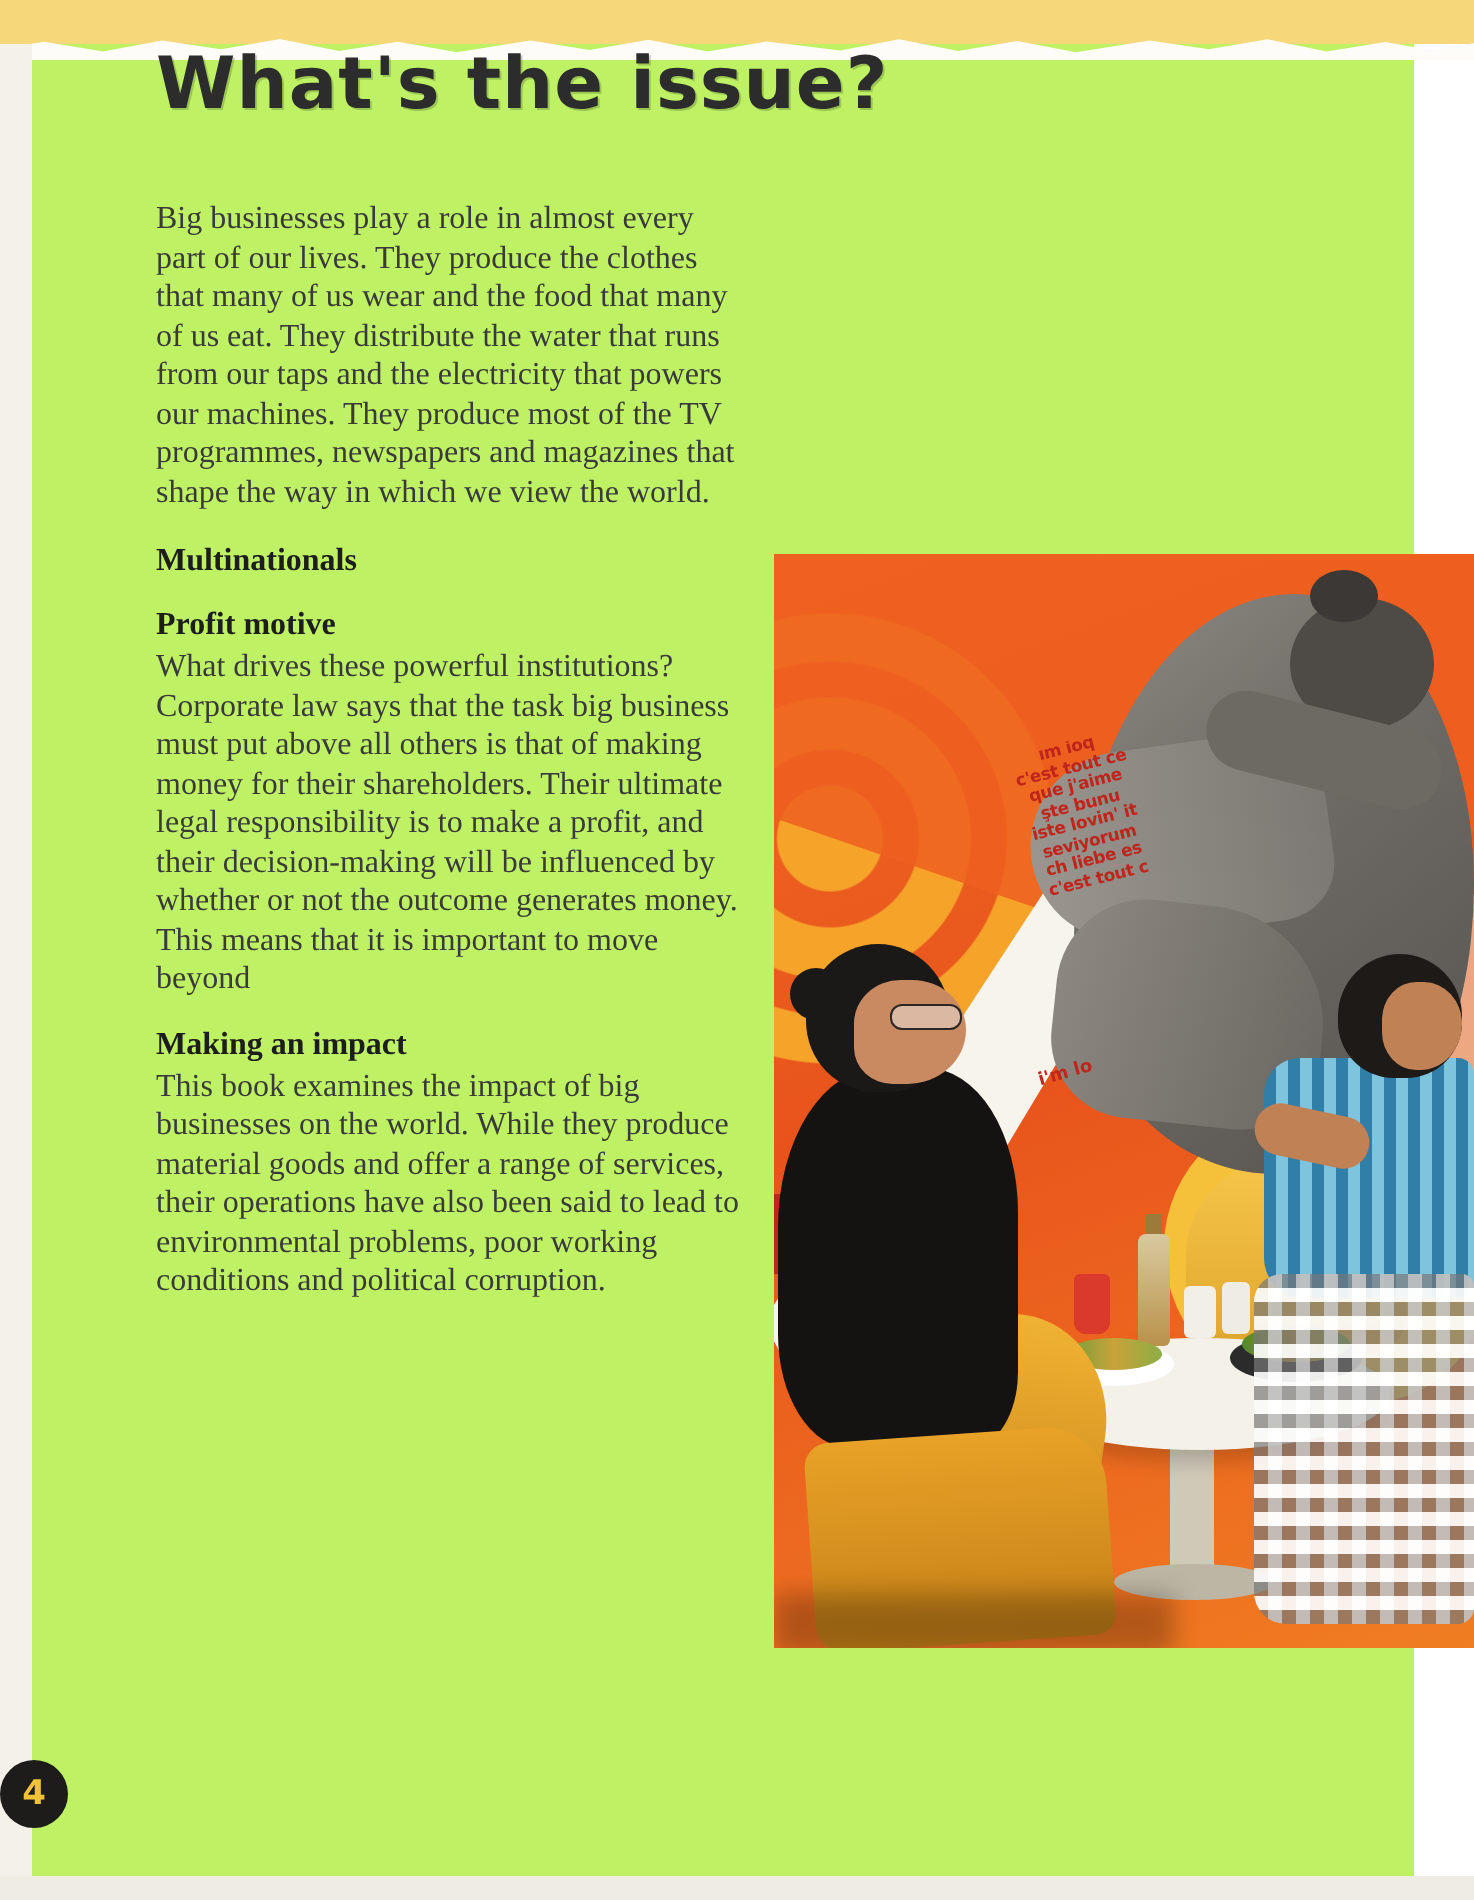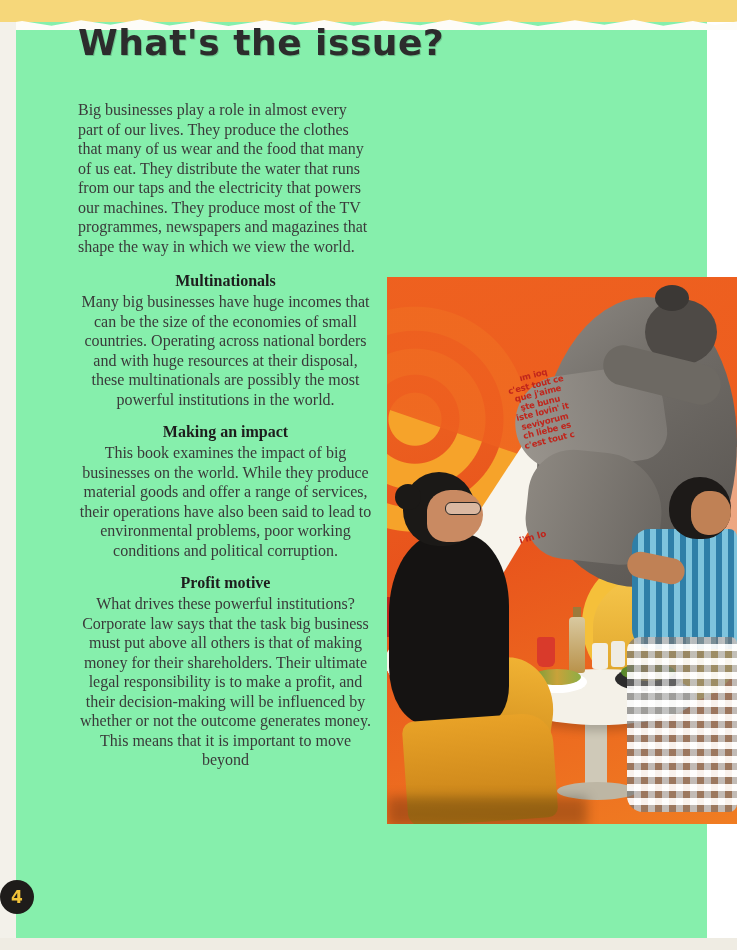--- a/index.html
+++ b/index.html
@@ -11,21 +11,21 @@
     width: 737px;
     height: 950px;
     overflow: hidden;
     font-family: "Liberation Serif", serif;
     color: #222;
   }
   .page {
     position: relative;
     width: 707px;
     height: 950px;
-    background: #86efac;
+    background: #bef264;
   }
   
   .top-band {
     position: absolute;
     left: 0; top: 0;
     width: 737px;
     height: 22px;
     background: #f6d77a;
   }
   .top-band-ragged {
@@ -85,21 +85,21 @@
     line-height: 19.5px;
     color: #3a3a3a;
   }
   h2.sub {
     margin: 0 0 2px 0;
     font-family: "Liberation Serif", serif;
     font-weight: bold;
     font-size: 16px;
     color: #1d1d1d;
   }
-  .section { margin-bottom: 14px; text-align: center; }
+  .section { margin-bottom: 14px; }
   .section p.body { margin-bottom: 0; }
 
   
   .photo {
     position: absolute;
     left: 387px;
     top: 277px;
     width: 350px;
     height: 547px;
     overflow: hidden;
@@ -452,31 +452,30 @@
   <div class="left-edge"></div>
   <div class="bottom-edge"></div>
 
   <h1 class="title">What's the issue?</h1>
 
   <div class="col-left">
     <p class="body">Big businesses play a role in almost every part of our lives. They produce the clothes that many of us wear and the food that many of us eat. They distribute the water that runs from our taps and the electricity that powers our machines. They produce most of the TV programmes, newspapers and magazines that shape the way in which we view the world.</p>
 
     <div class="section">
       <h2 class="sub">Multinationals</h2>
-      <p class="body">Many big businesses have huge incomes that can be the size of the economies of small countries. Operating across national borders and with huge resources at their disposal, these multinationals are possibly the most powerful institutions in the world.</p>
+    </div>
+
+    <div class="section">
+      <h2 class="sub">Profit motive</h2>
+      <p class="body">What drives these powerful institutions? Corporate law says that the task big business must put above all others is that of making money for their shareholders. Their ultimate legal responsibility is to make a profit, and their decision-making will be influenced by whether or not the outcome generates money. This means that it is important to move beyond</p>
     </div>
 
     <div class="section">
       <h2 class="sub">Making an impact</h2>
       <p class="body">This book examines the impact of big businesses on the world. While they produce material goods and offer a range of services, their operations have also been said to lead to environmental problems, poor working conditions and political corruption.</p>
-    </div>
-
-    <div class="section">
-      <h2 class="sub">Profit motive</h2>
-      <p class="body">What drives these powerful institutions? Corporate law says that the task big business must put above all others is that of making money for their shareholders. Their ultimate legal responsibility is to make a profit, and their decision-making will be influenced by whether or not the outcome generates money. This means that it is important to move beyond</p>
     </div>
   </div>
 
 
   <div class="photo">
     <div class="ph-bg"></div>
     <div class="ph-orange-wedge"></div>
     <div class="ph-white-sweep"></div>
     <div class="ph-red-tab"></div>
     <div class="ph-wall-right"></div>

